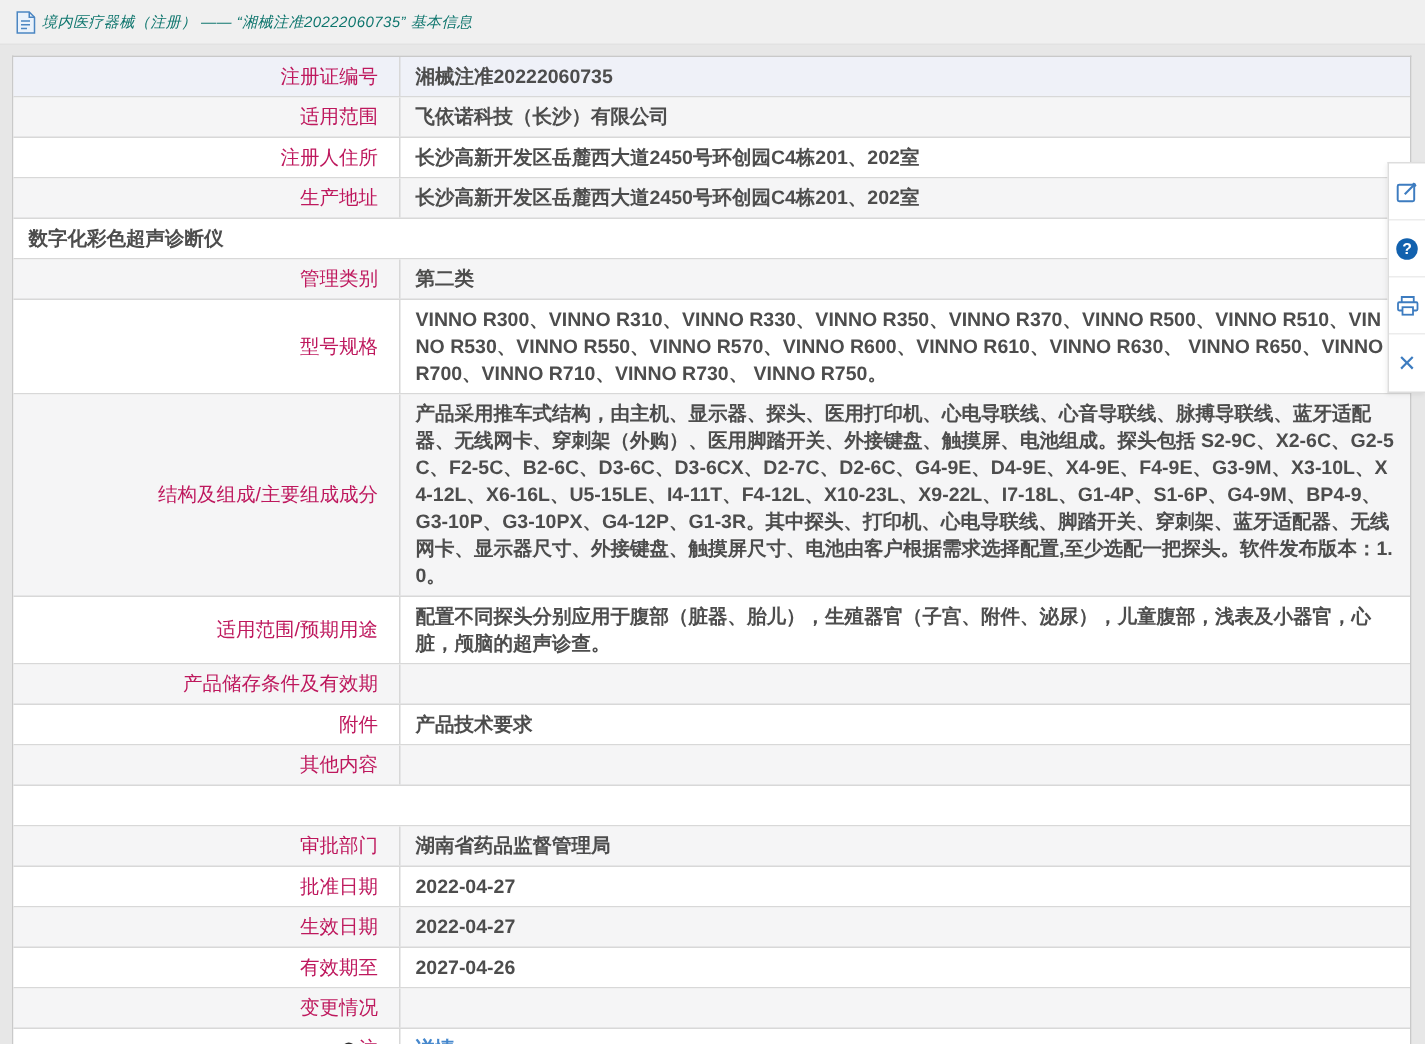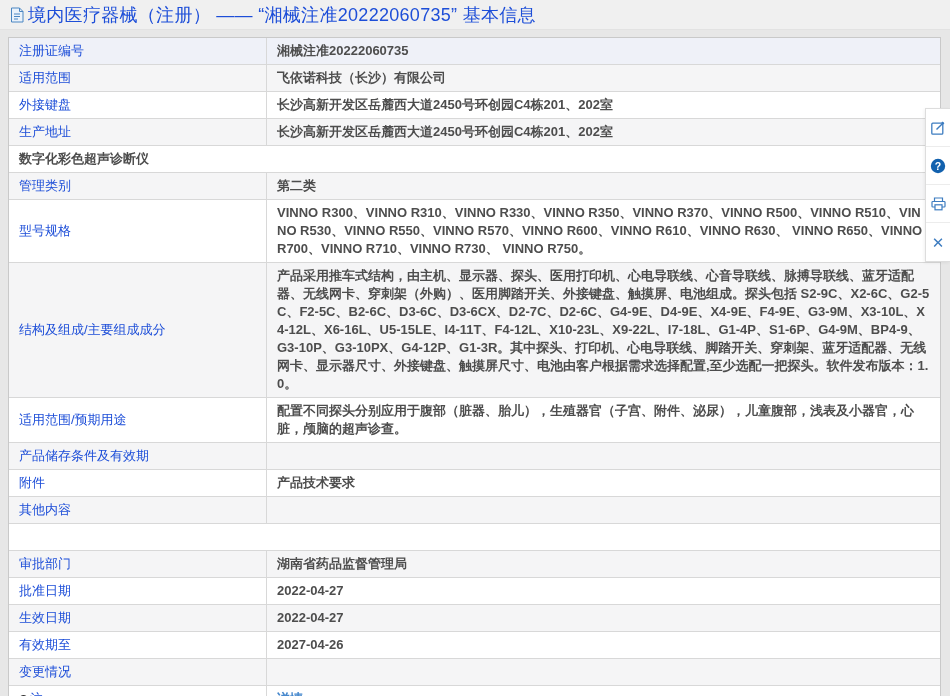--- a/index.html
+++ b/index.html
@@ -13,23 +13,24 @@
   .titlebar {
     height: 30px;
     background: #f0f0f0;
     display: flex;
     align-items: center;
     padding-left: 10px;
     border-bottom: 1px solid #e2e2e2;
   }
   .titlebar .doc-ic { width: 14px; height: 16px; margin-right: 4px; flex: 0 0 auto; }
   .titlebar .title-text {
-    color: #1d4ed8;
-    font-size: 18px;
+    color: #0f766e;
+    font-size: 10px;
     letter-spacing: 0.3px;
+    font-style: italic;
   }
   
   .reg-table {
     margin: 7px 9px 0 8px;
     background: #fff;
     border: 1px solid #c9c9c9;
     border-bottom: none;
   }
   .row {
     display: flex;
@@ -43,24 +44,25 @@
     padding: 4px 10px;
     display: flex;
     align-items: center;
     font-size: 13px;
     color: #4d4d4d;
     line-height: 18px;
   }
   .cell.label {
     width: 258px;
     flex: 0 0 258px;
+    justify-content: flex-end;
     text-align: right;
     border-right: 1px solid #d8d8d8;
     padding-right: 14px;
-    color: #1d4ed8;
+    color: #be185d;
   }
   .cell.value { flex: 1 1 auto; min-width: 0; font-weight: bold; }
   .cell.value .vtext { word-break: break-all; }
   a.details-link {
     color: #4688cd;
     text-decoration: none;
     font-size: 13px;
     cursor: pointer;
   }
   
@@ -136,21 +138,21 @@
     <div class="cell label">
         <span>适用范围</span>
       </div>
     <div class="cell value">
         <span class="vtext">飞依诺科技（长沙）有限公司</span>
       </div>
   </div>
 
   <div class="row">
     <div class="cell label">
-        <span>外接键盘</span>
+        <span>注册人住所</span>
       </div>
     <div class="cell value">
         <span class="vtext">长沙高新开发区岳麓西大道2450号环创园C4栋201、202室</span>
       </div>
   </div>
 
   <div class="row">
     <div class="cell label">
         <span>生产地址</span>
       </div>

